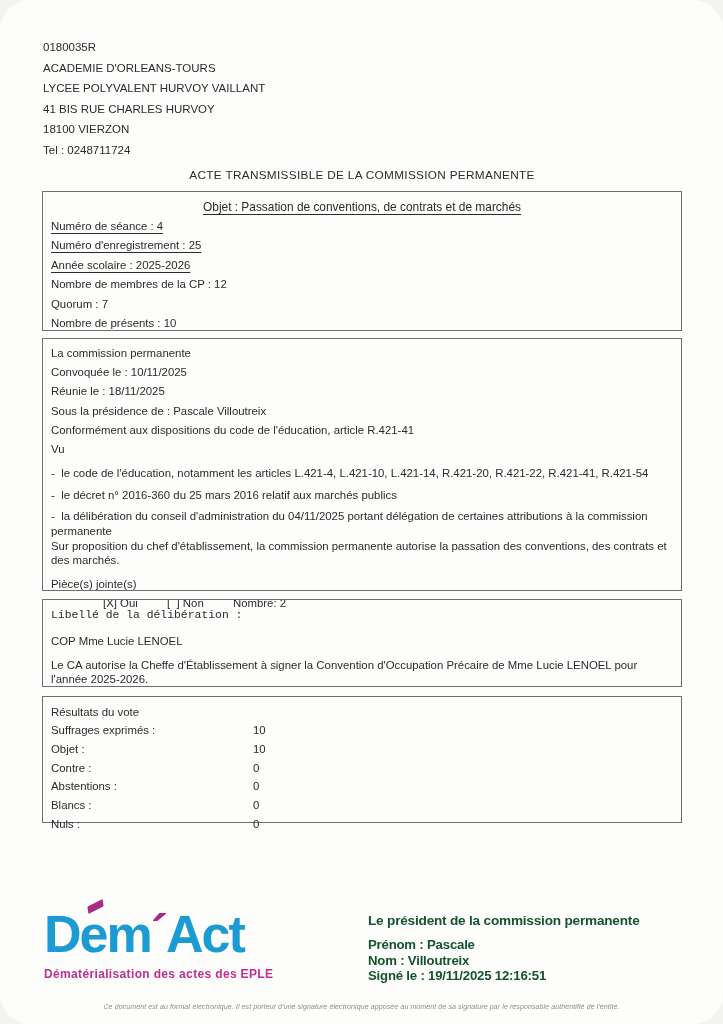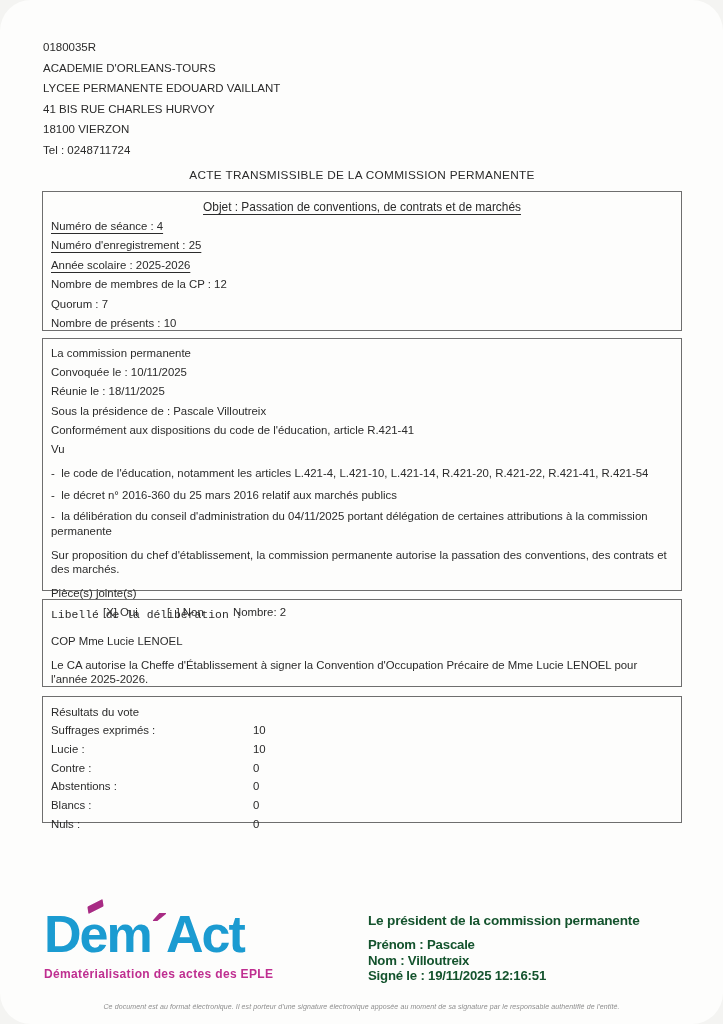--- a/index.html
+++ b/index.html
@@ -26,21 +26,21 @@
 
   .box1 { top:191px; height:140px; }
   .box1 .line { line-height:19.4px; white-space:nowrap; }
   .objet-line { text-align:center; line-height:20px; font-size:11.9px; }
   .u { text-decoration:underline; text-underline-offset:2.5px; }
 
   .box2 { top:338px; height:253px; }
   .box2 .line { line-height:19.2px; }
   .bullet { line-height:14.6px; margin-top:7px; text-indent:0; }
   .bullet .dash { display:inline; }
-  .decision { line-height:14.6px; margin-top:9px; }
+  .decision { line-height:14.6px; }
   .pj-label { margin-top:8px; line-height:16px; }
   .pj-row { margin-top:3px; margin-left:52px; line-height:17px; }
   .pj-row .pj-item { margin-right:26px; }
 
   .box3 { top:599px; height:88px; }
   .box3 .lib-label { margin-top:3px; line-height:14px;font-family:Liberation Mono, monospace; }
   .box3 .lib-subject { margin-top:12px; line-height:14px; }
   .box3 .lib-text { margin-top:11px; line-height:13.8px; }
 
   .box4 { top:696px; height:127px; }
@@ -71,21 +71,21 @@
                font-size:7px; font-style:italic; color:#8d8d8d; letter-spacing:0.1px; }
 </style>
 </head>
 <body>
 
 <div class="page">
 
   <div class="letterhead">
     <div class="lh-line">0180035R</div>
     <div class="lh-line">ACADEMIE D'ORLEANS-TOURS</div>
-    <div class="lh-line">LYCEE PERMANENTE EDOUARD VAILLANT</div>
+    <div class="lh-line">LYCEE POLYVALENT HURVOY VAILLANT</div>
     <div class="lh-line">41 BIS RUE CHARLES HURVOY</div>
     <div class="lh-line">18100 VIERZON</div>
     <div class="lh-line">Tel : 0248711724</div>
   </div>
 
   <div class="doc-title">ACTE TRANSMISSIBLE DE LA COMMISSION PERMANENTE</div>
 
   <div class="box box1">
     <div class="objet-line"><span class="u">Objet : Passation de conventions, de contrats et de marchés</span></div>
     <div class="line"><span class="u">Numéro de séance : 4</span></div>
@@ -120,21 +120,21 @@
     <div class="lib-subject">COP Mme Lucie LENOEL</div>
     <div class="lib-text">Le CA autorise la Cheffe d'Établissement à signer la Convention d'Occupation Précaire de Mme Lucie LENOEL pour l'année 2025-2026.</div>
   </div>
 
   <div class="box box4">
     <div class="vote-title">Résultats du vote</div>
     <div class="vote-row">
       <span class="vote-label">Suffrages exprimés :</span><span class="vote-value">10</span>
     </div>
     <div class="vote-row">
-      <span class="vote-label">Lucie :</span><span class="vote-value">10</span>
+      <span class="vote-label">Objet :</span><span class="vote-value">10</span>
     </div>
     <div class="vote-row">
       <span class="vote-label">Contre :</span><span class="vote-value">0</span>
     </div>
     <div class="vote-row">
       <span class="vote-label">Abstentions :</span><span class="vote-value">0</span>
     </div>
     <div class="vote-row">
       <span class="vote-label">Blancs :</span><span class="vote-value">0</span>
     </div>

